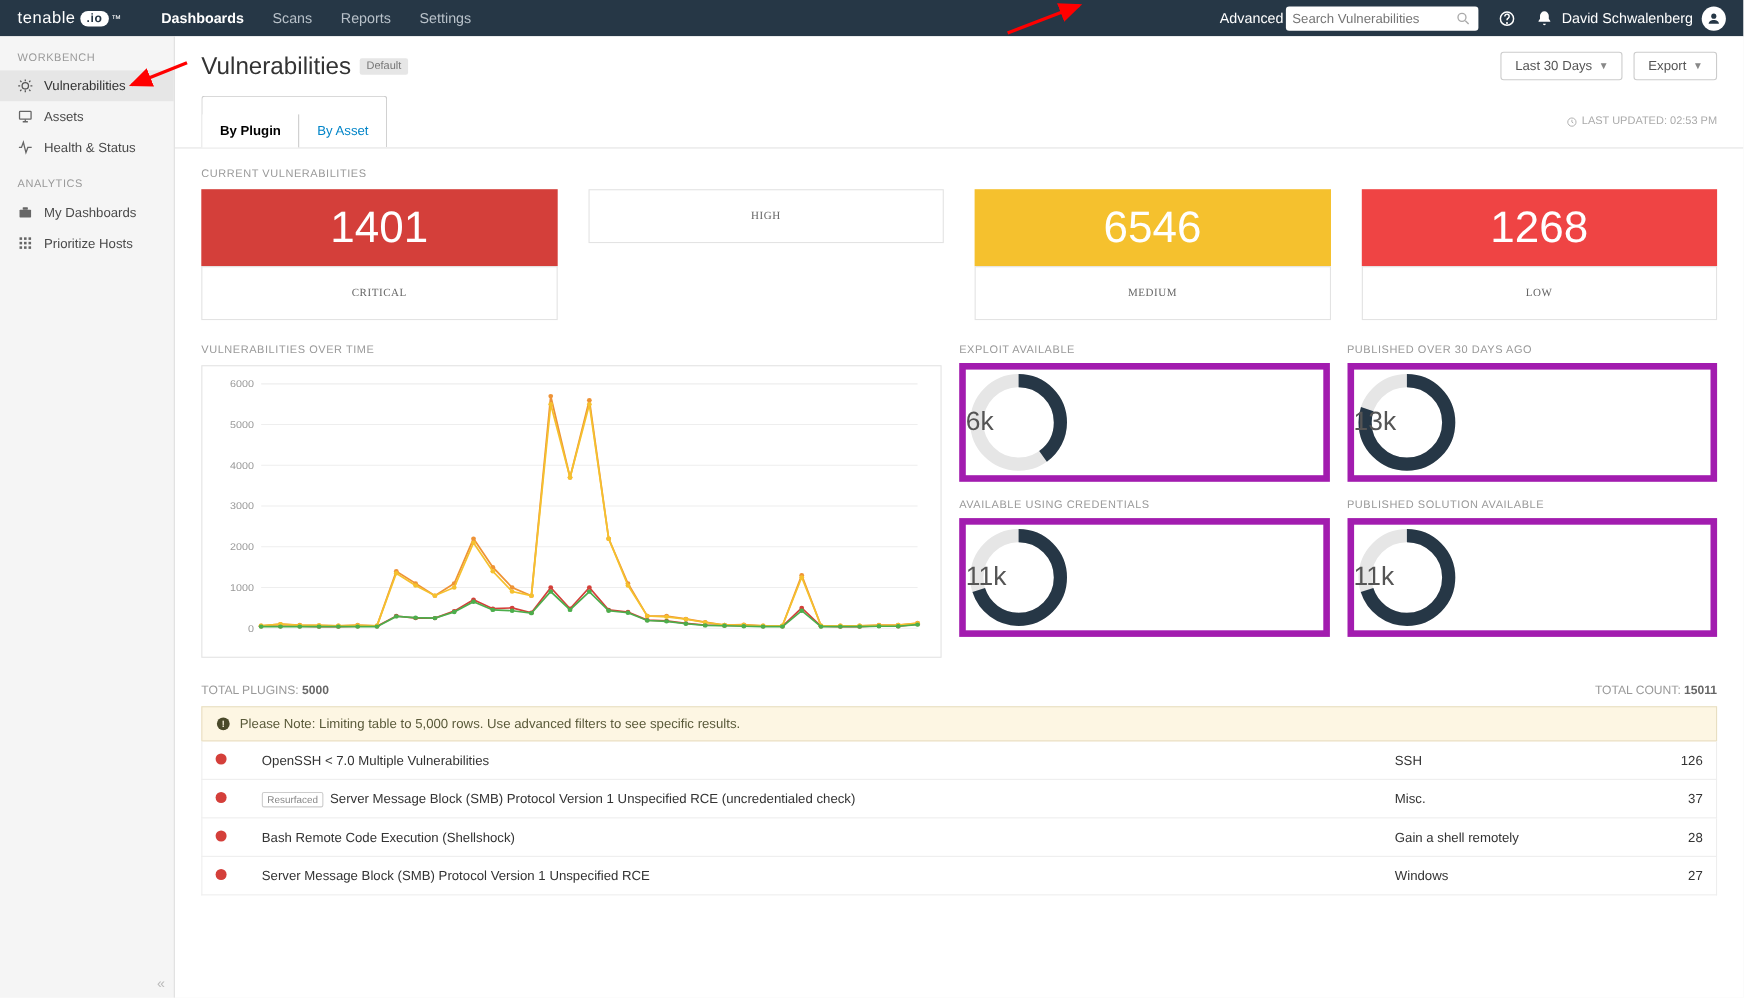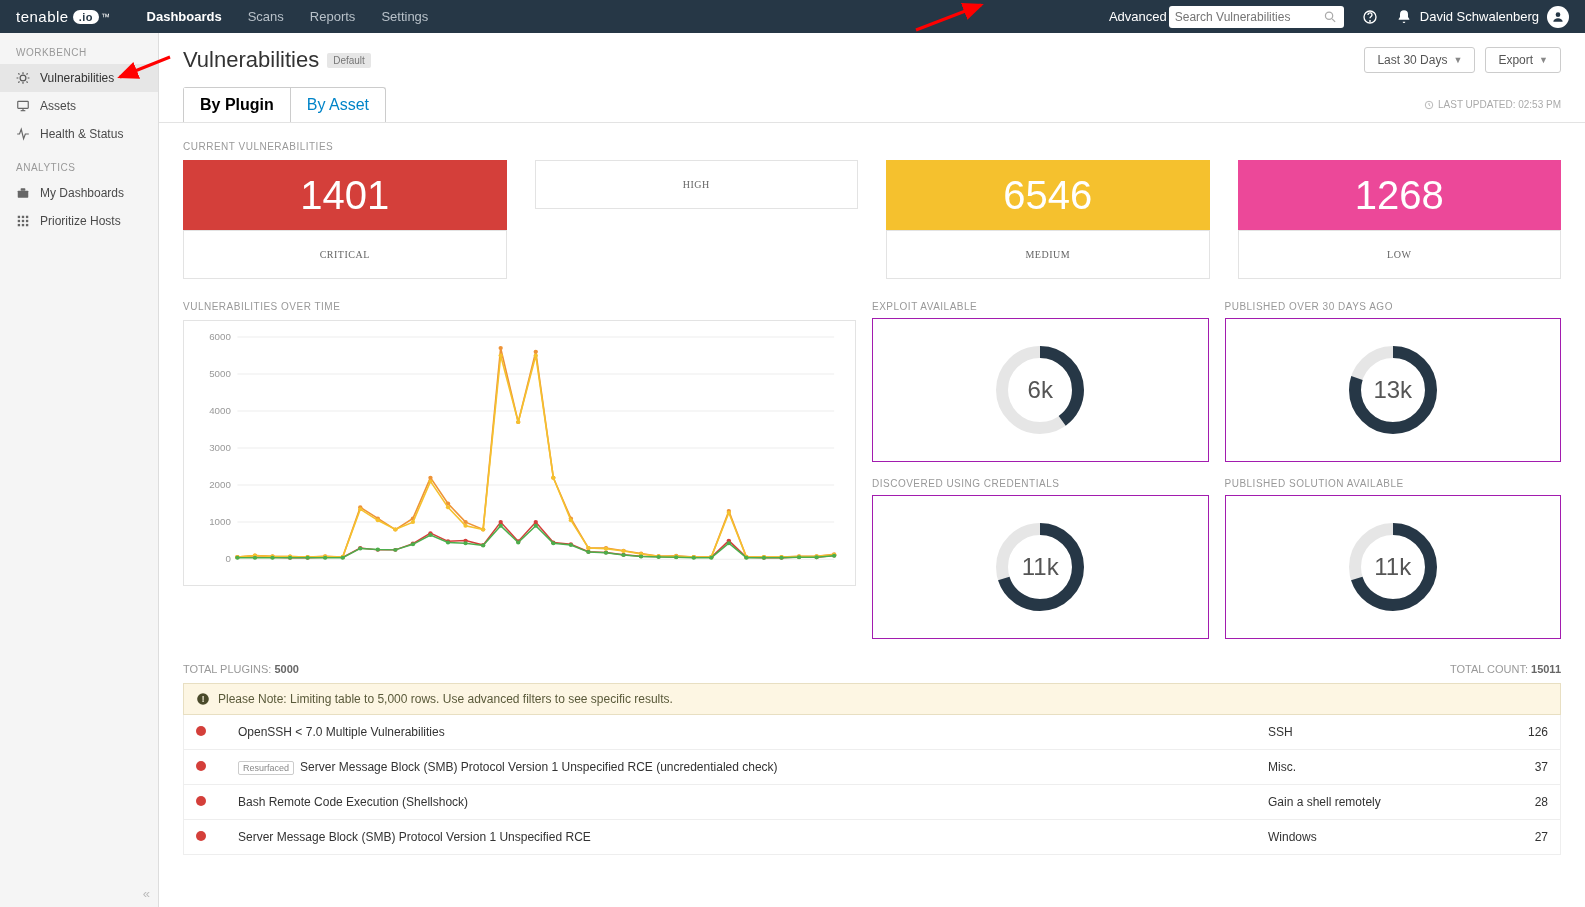--- a/index.html
+++ b/index.html
@@ -26,38 +26,38 @@
 .sb-icon{width:14px;height:14px;flex-shrink:0;}
 .collapse{position:absolute;bottom:6px;right:8px;color:#bbb;font-size:13px;cursor:pointer;}
 .content{flex:1;background:#fff;overflow-y:auto;padding-bottom:20px;position:relative;}
 .chdr{display:flex;align-items:center;padding:14px 24px;}
 .chdr h2{font-weight:300;font-size:22px;color:#333;}
 .badge{font-size:10px;background:#e6e6e6;padding:2px 6px;margin-left:8px;border-radius:2px;color:#777;}
 .pill{border:1px solid #ccc;border-radius:3px;font-size:12px;padding:5px 12px;background:#fff;cursor:pointer;display:flex;align-items:center;gap:6px;color:#555;text-align:right;}
 .pill .caret{font-size:9px;color:#888;}
 .tabbar{border-bottom:1px solid #e3e3e3;padding:0 24px;display:flex;align-items:center;}
 .tabs{display:flex;border:1px solid #ccc;border-bottom:none;border-radius:3px 3px 0 0;}
-.tab{padding:8px 16px;font-size:16px;border-right:1px solid #ccc;cursor:pointer;}
+.tab{padding:8px 16px;font-size:12px;border-right:1px solid #ccc;cursor:pointer;margin-top:16px;}
 .tab:last-child{border-right:none;}
 .tab.active{font-weight:600;background:#fff;}
 .tab.link{color:#0084c8;}
 .lastup{font-size:10px;color:#aaa;display:flex;align-items:center;gap:4px;}
 .section-title{font-size:10px;color:#999;letter-spacing:.5px;padding:18px 24px 8px;}
 .cards{display:flex;gap:28px;padding:0 24px;}
 .card{flex:1;}
 .card-top{height:70px;display:flex;align-items:center;justify-content:center;color:#fff;font-size:40px;font-weight:300;}
-.crit{background:#d43f3a;}.high{background:#ee9336;}.med{background:#f5c12e;}.low{background:#ec4899;}
+.crit{background:#d43f3a;}.high{background:#ee9336;}.med{background:#f5c12e;}.low{background:#ef4444;}
 .card-lbl{border:1px solid #e3e3e3;text-align:center;padding:18px;font-size:10px;color:#666;letter-spacing:.5px;font-family:Liberation Serif, serif;}
 .dashrow{display:flex;gap:16px;padding:0 24px;margin-top:22px;}
 .vot{flex:2;}
 .vot .st{font-size:10px;color:#999;letter-spacing:.5px;margin-bottom:8px;}
 .dcol{flex:1;display:flex;flex-direction:column;gap:16px;}
 .donut{}
 .donut .st{font-size:10px;color:#999;letter-spacing:.5px;margin-bottom:6px;}
-.donut .box{border:1px solid #a21caf;display:flex;align-items:center;justify-content:center;height:144px;position:relative;}
+.donut .box{border:6px solid #a21caf;display:flex;align-items:center;height:108px;position:relative;}
 .donut-svg{width:96px;height:96px;}
 .donut .val{position:absolute;font-size:24px;font-weight:300;color:#555;}
 .linebox{border:1px solid #e3e3e3;height:266px;padding:10px;}
 .meta{display:flex;padding:24px 24px 8px;font-size:11px;color:#999;justify-content:space-between;}
 .meta b{color:#666;}
 .notice{margin:0 24px;background:#fdf6e3;border:1px solid #e8dfc2;padding:8px 12px;font-size:12px;color:#5a5a3a;display:flex;align-items:center;gap:8px;}
 .thead{display:flex;margin:12px 24px 0;background:#f7f7f7;border:1px solid #e3e3e3;padding:8px 12px;font-size:11px;color:#555;}
 .trow{display:flex;margin:0 24px;border:1px solid #eee;border-top:none;padding:10px 12px;font-size:12px;color:#333;align-items:center;}
 .c-sev{width:42px;}.c-name{flex:1;}.c-fam{width:210px;}.c-cnt{width:70px;text-align:right;}
 .sevdot{width:10px;height:10px;border-radius:50%;background:#d43f3a;display:inline-block;}
@@ -376,21 +376,21 @@
             <div class="st">EXPLOIT AVAILABLE</div>
             <div class="box">
               <svg class="donut-svg" viewBox="0 0 96 96">
                 <circle cx="48" cy="48" r="38" fill="none" stroke="#e6e6e6" stroke-width="12"></circle>
                 <circle cx="48" cy="48" r="38" fill="none" stroke="#263746" stroke-width="12" stroke-dasharray="95.50441666912971 238.76104167282426" transform="rotate(-90 48 48)"></circle>
               </svg>
               <div class="val">6k</div>
             </div>
           </div>
           <div class="donut">
-            <div class="st">DISCOVERED USING CREDENTIALS</div>
+            <div class="st">AVAILABLE USING CREDENTIALS</div>
             <div class="box">
               <svg class="donut-svg" viewBox="0 0 96 96">
                 <circle cx="48" cy="48" r="38" fill="none" stroke="#e6e6e6" stroke-width="12"></circle>
                 <circle cx="48" cy="48" r="38" fill="none" stroke="#263746" stroke-width="12" stroke-dasharray="167.132729170977 238.76104167282426" transform="rotate(-90 48 48)"></circle>
               </svg>
               <div class="val">11k</div>
             </div>
           </div>
         </div>
       <div class="dcol" id="dcol2">

